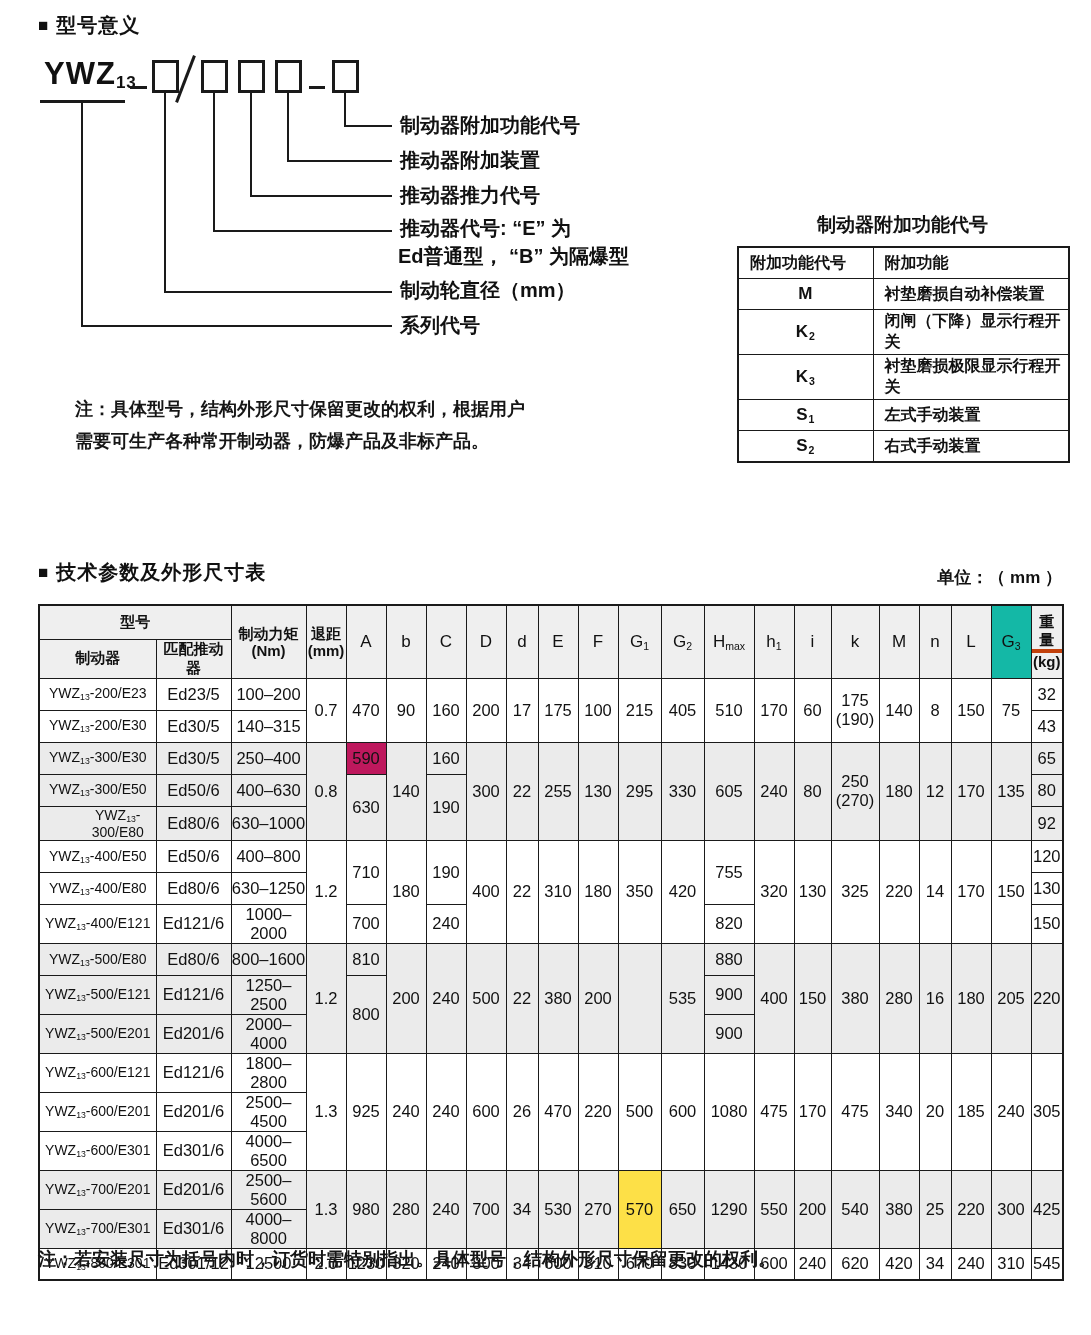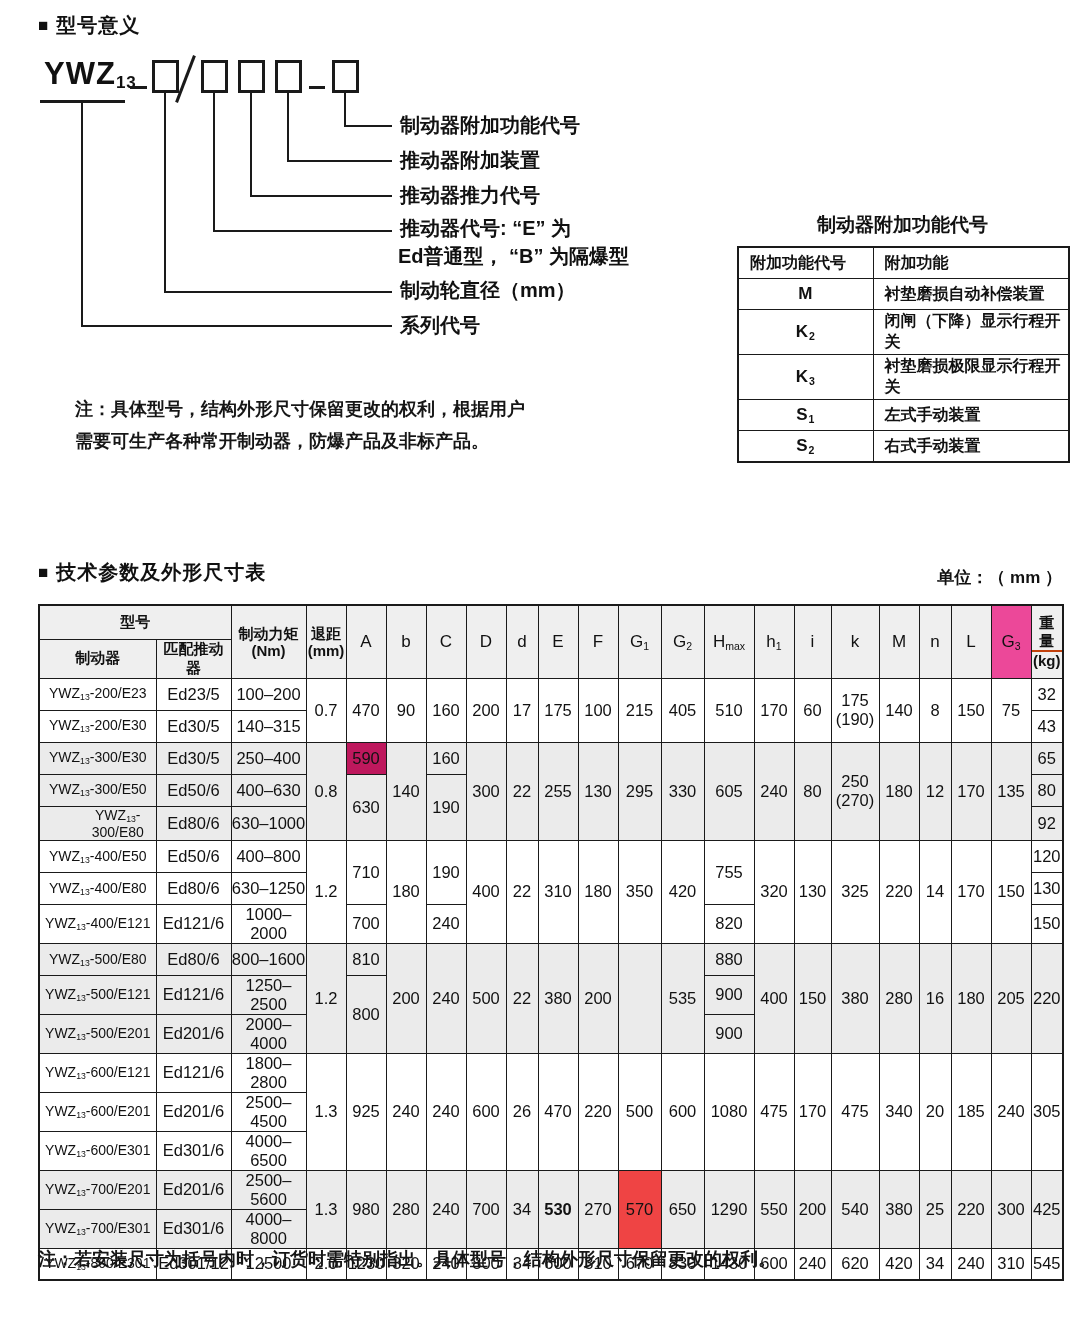--- a/index.html
+++ b/index.html
@@ -25,21 +25,21 @@
   .ptable{position:absolute;left:38px;top:604px;width:1024px;border-collapse:collapse;table-layout:fixed;border:2px solid #1a1a1a;}
   .ptable th,.ptable td{border:1px solid #1a1a1a;text-align:center;vertical-align:middle;padding:0;overflow:hidden;}
   .ptable thead th{background:#efefef;font-weight:bold;font-size:15px;}
   .ptable thead tr{height:34px;}
   .ptable thead th.dim{font-weight:normal;font-size:17px;}
   .ptable tbody tr{height:32px;}
   .ptable tbody td{font-size:16.5px;background:#fff;}
   .ptable tbody td.model{font-size:14px;}
   .ptable tbody tr.shade td{background:#ebebeb;}
   .twoline div{line-height:1.15;}
-  .wtop{display:inline-block;border-bottom:2px solid #c2410c;padding:0 2px 1px 2px;line-height:1.1;}
+  .wtop{display:inline-block;border-bottom:4px solid #c2410c;padding:0 2px 1px 2px;line-height:1.1;}
   .multiline{line-height:1.15;white-space:pre-line;}
 </style>
 </head>
 <body>
 
 <div class="page">
 
   <div class="sec-title" style="left:38px;top:12px;">
     <span class="marker">■</span><span>型号意义</span>
   </div>
@@ -173,21 +173,21 @@
           <th class="dim" rowspan="2" style="background: rgb(239, 239, 239);">F</th>
           <th class="dim" rowspan="2" style="background: rgb(239, 239, 239);">G<span class="sub">1</span></th>
           <th class="dim" rowspan="2" style="background: rgb(239, 239, 239);">G<span class="sub">2</span></th>
           <th class="dim" rowspan="2" style="background: rgb(239, 239, 239);">H<span class="sub">max</span></th>
           <th class="dim" rowspan="2" style="background: rgb(239, 239, 239);">h<span class="sub">1</span></th>
           <th class="dim" rowspan="2" style="background: rgb(239, 239, 239);">i</th>
           <th class="dim" rowspan="2" style="background: rgb(239, 239, 239);">k</th>
           <th class="dim" rowspan="2" style="background: rgb(239, 239, 239);">M</th>
           <th class="dim" rowspan="2" style="background: rgb(239, 239, 239);">n</th>
           <th class="dim" rowspan="2" style="background: rgb(239, 239, 239);">L</th>
-          <th class="dim" rowspan="2" style="background: #ec4899;">G<span class="sub">3</span></th>
+          <th class="dim" rowspan="2" style="background: #14b8a6;">G<span class="sub">3</span></th>
           <th class="twoline" rowspan="2" style="background: rgb(239, 239, 239);"><div class="wtop">重量</div><div>(kg)</div></th>
         </tr>
         <tr>
           <th style="background: rgb(239, 239, 239);">制动器</th>
           <th style="background: rgb(239, 239, 239);">匹配推动器</th>
         </tr>
       </thead>
       <tbody>
         <tr>
           <td class="model">YWZ<span class="sub">13</span>-200/E23</td>
@@ -370,23 +370,23 @@
         <tr class="shade">
           <td class="model" style="background: rgb(235, 235, 235);">YWZ<span class="sub">13</span>-700/E201</td>
           <td style="background: rgb(235, 235, 235);">Ed201/6</td>
           <td style="background: rgb(235, 235, 235);">2500–5600</td>
           <td rowspan="2" style="background: rgb(235, 235, 235);">1.3</td>
           <td rowspan="2" style="background: rgb(235, 235, 235);">980</td>
           <td rowspan="2" style="background: rgb(235, 235, 235);">280</td>
           <td rowspan="2" style="background: rgb(235, 235, 235);">240</td>
           <td rowspan="2" style="background: rgb(235, 235, 235);">700</td>
           <td rowspan="2" style="background: rgb(235, 235, 235);">34</td>
-          <td rowspan="2" style="background: rgb(235, 235, 235); font-weight: bold;">530</td>
+          <td rowspan="2" style="background: rgb(235, 235, 235);">530</td>
           <td rowspan="2" style="background: rgb(235, 235, 235);">270</td>
-          <td rowspan="2" style="background: #ef4444;">570</td>
+          <td rowspan="2" style="background: #fde047;">570</td>
           <td rowspan="2" style="background: rgb(235, 235, 235);">650</td>
           <td rowspan="2" style="background: rgb(235, 235, 235);">1290</td>
           <td rowspan="2" style="background: rgb(235, 235, 235);">550</td>
           <td rowspan="2" style="background: rgb(235, 235, 235);">200</td>
           <td rowspan="2" style="background: rgb(235, 235, 235);">540</td>
           <td rowspan="2" style="background: rgb(235, 235, 235);">380</td>
           <td rowspan="2" style="background: rgb(235, 235, 235);">25</td>
           <td rowspan="2" style="background: rgb(235, 235, 235);">220</td>
           <td rowspan="2" style="background: rgb(235, 235, 235);">300</td>
           <td rowspan="2" style="background: rgb(235, 235, 235);">425</td>

